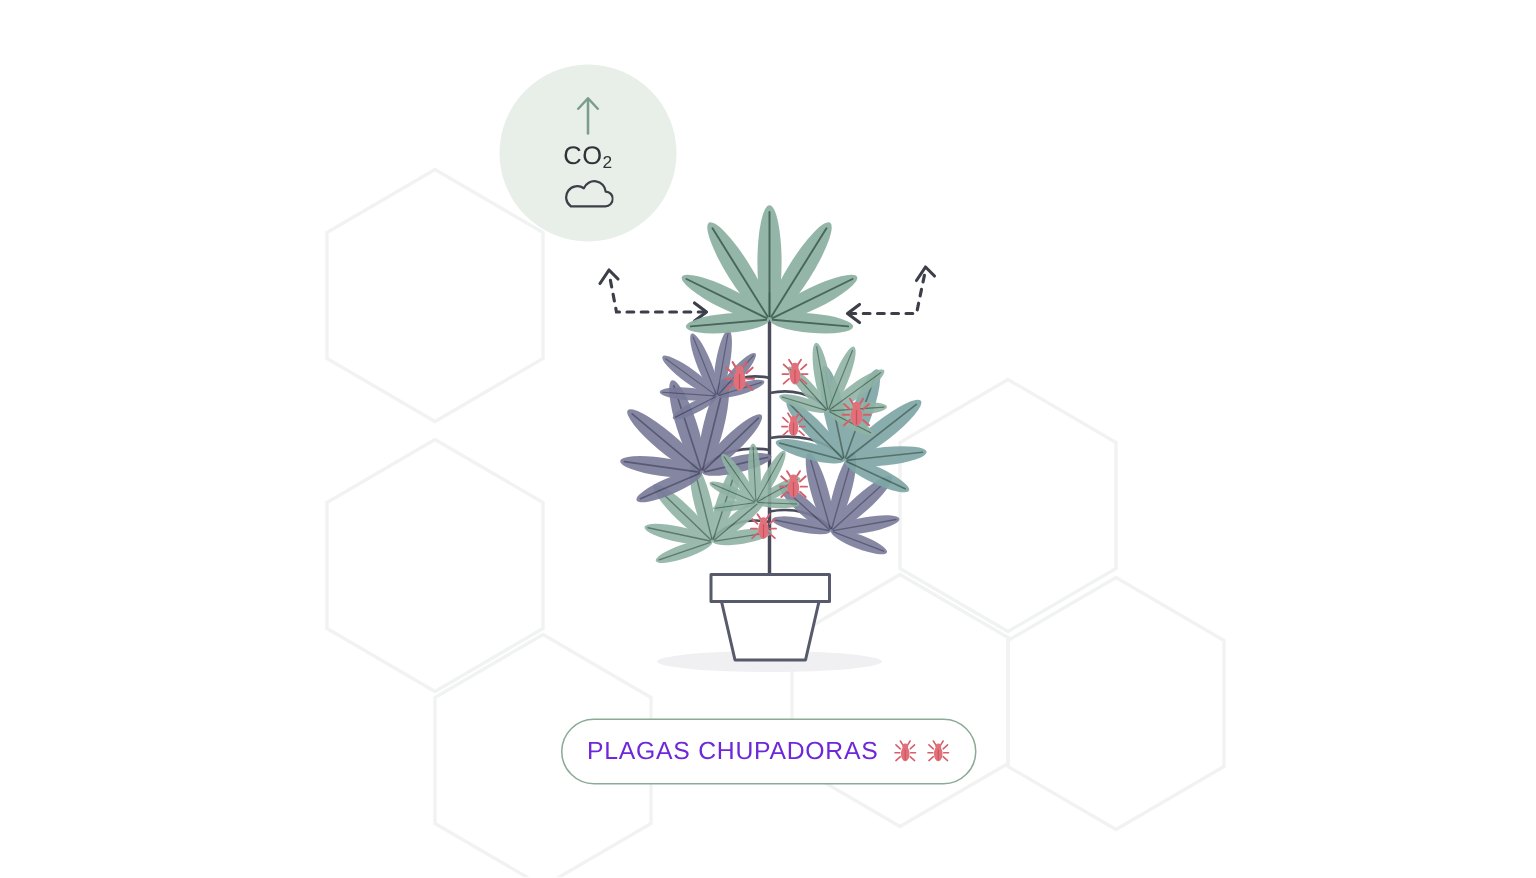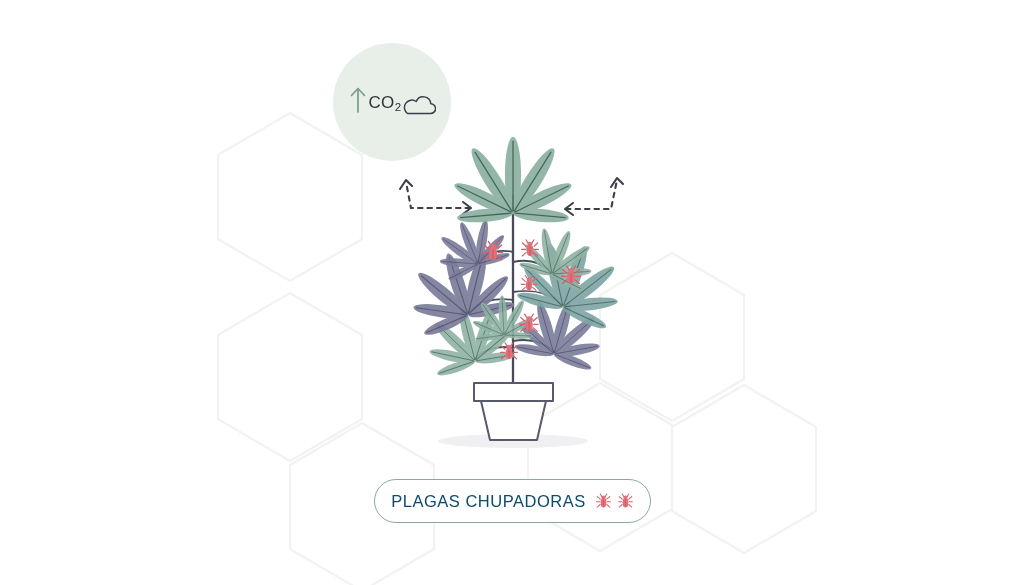--- a/index.html
+++ b/index.html
@@ -23,20 +23,21 @@
     left: 0; top: 0;
     width: 1024px;
     height: 585px;
     pointer-events: none;
   }
   .badge-circle {
     position: absolute;
     border-radius: 50%;
     background: #e8efe9;
     display: flex;
+    flex-direction: column;
     align-items: center;
     justify-content: center;
   }
   #badge-co2 {
     left: 333px;
     top: 43px;
     width: 118px;
     height: 118px;
   }
   #badge-nitrogeno {
@@ -92,21 +93,21 @@
     box-sizing: border-box;
     border: 1.4px solid #8aab96;
     border-radius: 22px;
     background: #ffffff;
     display: flex;
     align-items: center;
     justify-content: center;
     gap: 9px;
   }
   #pest-label-text {
-    color: #0c4a6e;
+    color: #6d28d9;
     font-size: 16.5px;
     letter-spacing: 0.5px;
     line-height: 1;
     white-space: nowrap;
   }
   .pest-label-bugs {
     display: flex;
     align-items: center;
     gap: 5px;
   }

